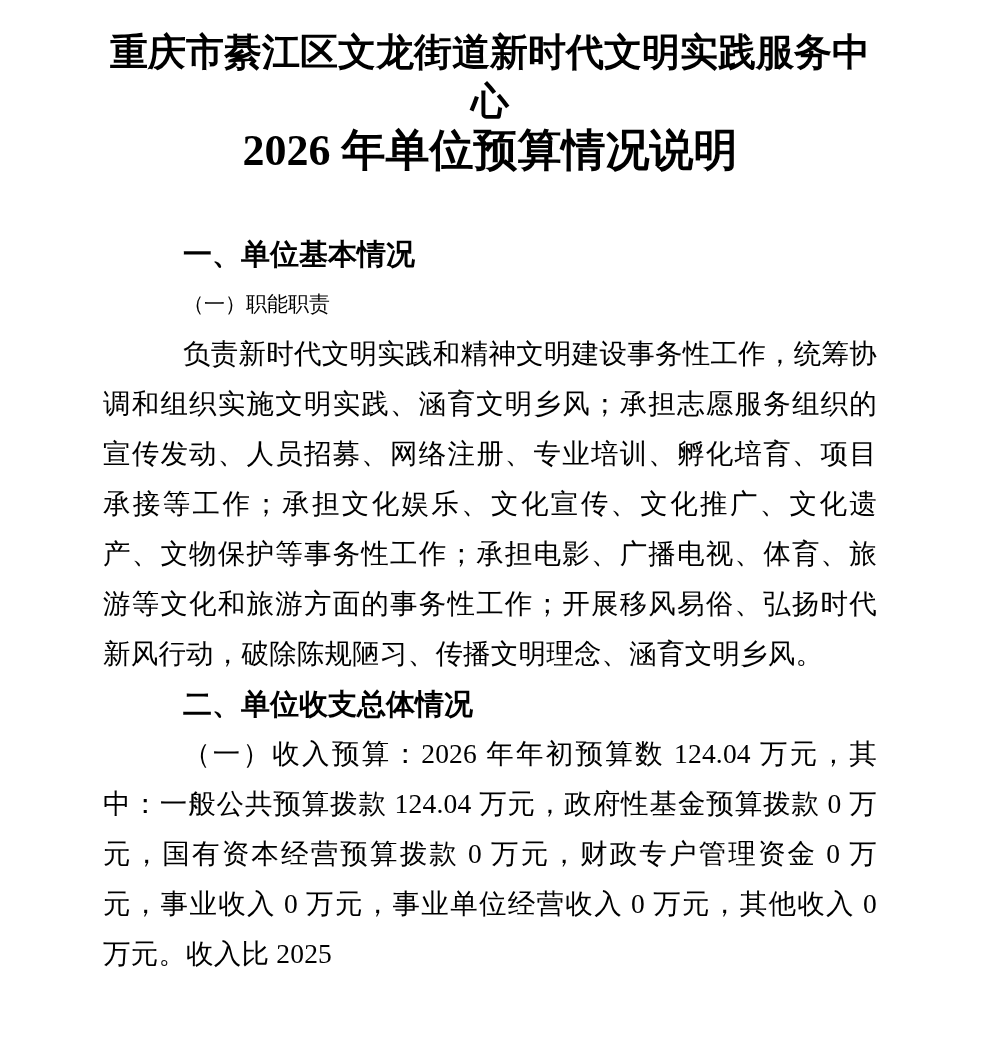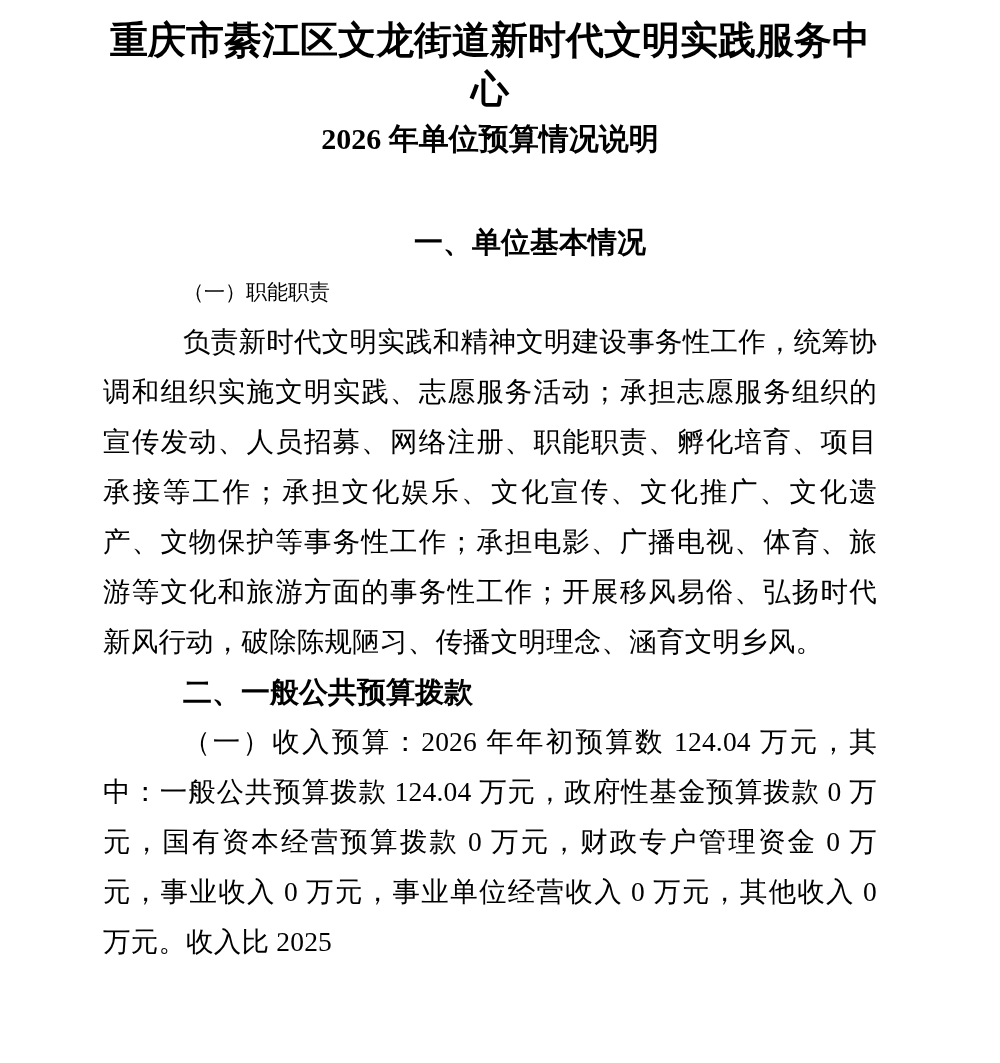--- a/index.html
+++ b/index.html
@@ -8,52 +8,51 @@
     background: #ffffff;
   }
   .page {
     position: relative;
     width: 1000px;
     height: 1063px;
     background: #ffffff;
     color: #000000;
     overflow: hidden;
     box-sizing: border-box;
-    padding: 16px 123px 0 103px;
+    padding: 28px 123px 0 103px;
     font-family: "Liberation Serif", serif;
   }
   .doc-title {
     font-family: "Liberation Serif", serif;
     font-weight: bold;
     font-size: 38px;
     line-height: 49px;
     text-align: center;
     margin: 0;
     letter-spacing: 0px;
   }
   .doc-subtitle {
     font-family: "Liberation Serif", serif;
     font-weight: bold;
-    font-size: 30px;
+    font-size: 44px;
     line-height: 49px;
     text-align: center;
     margin: 0 0 0 0;
   }
   .sec-heading {
     font-family: "Liberation Sans", sans-serif;
     font-weight: bold;
     font-size: 29px;
     line-height: 50px;
     text-indent: 80px;
     margin: 0;
     white-space: nowrap;
   }
   .sec-heading.first {
     margin-top: 54px;
-    text-align: center;
   }
   .sub-heading {
     font-family: "Liberation Serif", serif;
     font-weight: normal;
     font-size: 21px;
     line-height: 50px;
     text-indent: 80px;
     margin: 0;
     white-space: nowrap;
   }
@@ -75,21 +74,21 @@
 <div class="page">
 
   <h1 class="doc-title">重庆市綦江区文龙街道新时代文明实践服务中心</h1>
 
   <h2 class="doc-subtitle">2026 年单位预算情况说明</h2>
 
   <h3 class="sec-heading first">一、单位基本情况</h3>
 
   <h4 class="sub-heading">（一）职能职责</h4>
 
-  <p class="body-para">负责新时代文明实践和精神文明建设事务性工作，统筹协调和组织实施文明实践、志愿服务活动；承担志愿服务组织的宣传发动、人员招募、网络注册、职能职责、孵化培育、项目承接等工作；承担文化娱乐、文化宣传、文化推广、文化遗产、文物保护等事务性工作；承担电影、广播电视、体育、旅游等文化和旅游方面的事务性工作；开展移风易俗、弘扬时代新风行动，破除陈规陋习、传播文明理念、涵育文明乡风。</p>
+  <p class="body-para">负责新时代文明实践和精神文明建设事务性工作，统筹协调和组织实施文明实践、涵育文明乡风；承担志愿服务组织的宣传发动、人员招募、网络注册、专业培训、孵化培育、项目承接等工作；承担文化娱乐、文化宣传、文化推广、文化遗产、文物保护等事务性工作；承担电影、广播电视、体育、旅游等文化和旅游方面的事务性工作；开展移风易俗、弘扬时代新风行动，破除陈规陋习、传播文明理念、涵育文明乡风。</p>
 
 
 
-  <h3 class="sec-heading">二、一般公共预算拨款</h3>
+  <h3 class="sec-heading">二、单位收支总体情况</h3>
 
   <p class="body-para">（一）收入预算：2026 年年初预算数 124.04 万元，其中：一般公共预算拨款 124.04 万元，政府性基金预算拨款 0 万元，国有资本经营预算拨款 0 万元，财政专户管理资金 0 万元，事业收入 0 万元，事业单位经营收入 0 万元，其他收入 0 万元。收入比 2025</p>
 
 </div>
 
 </body></html>

